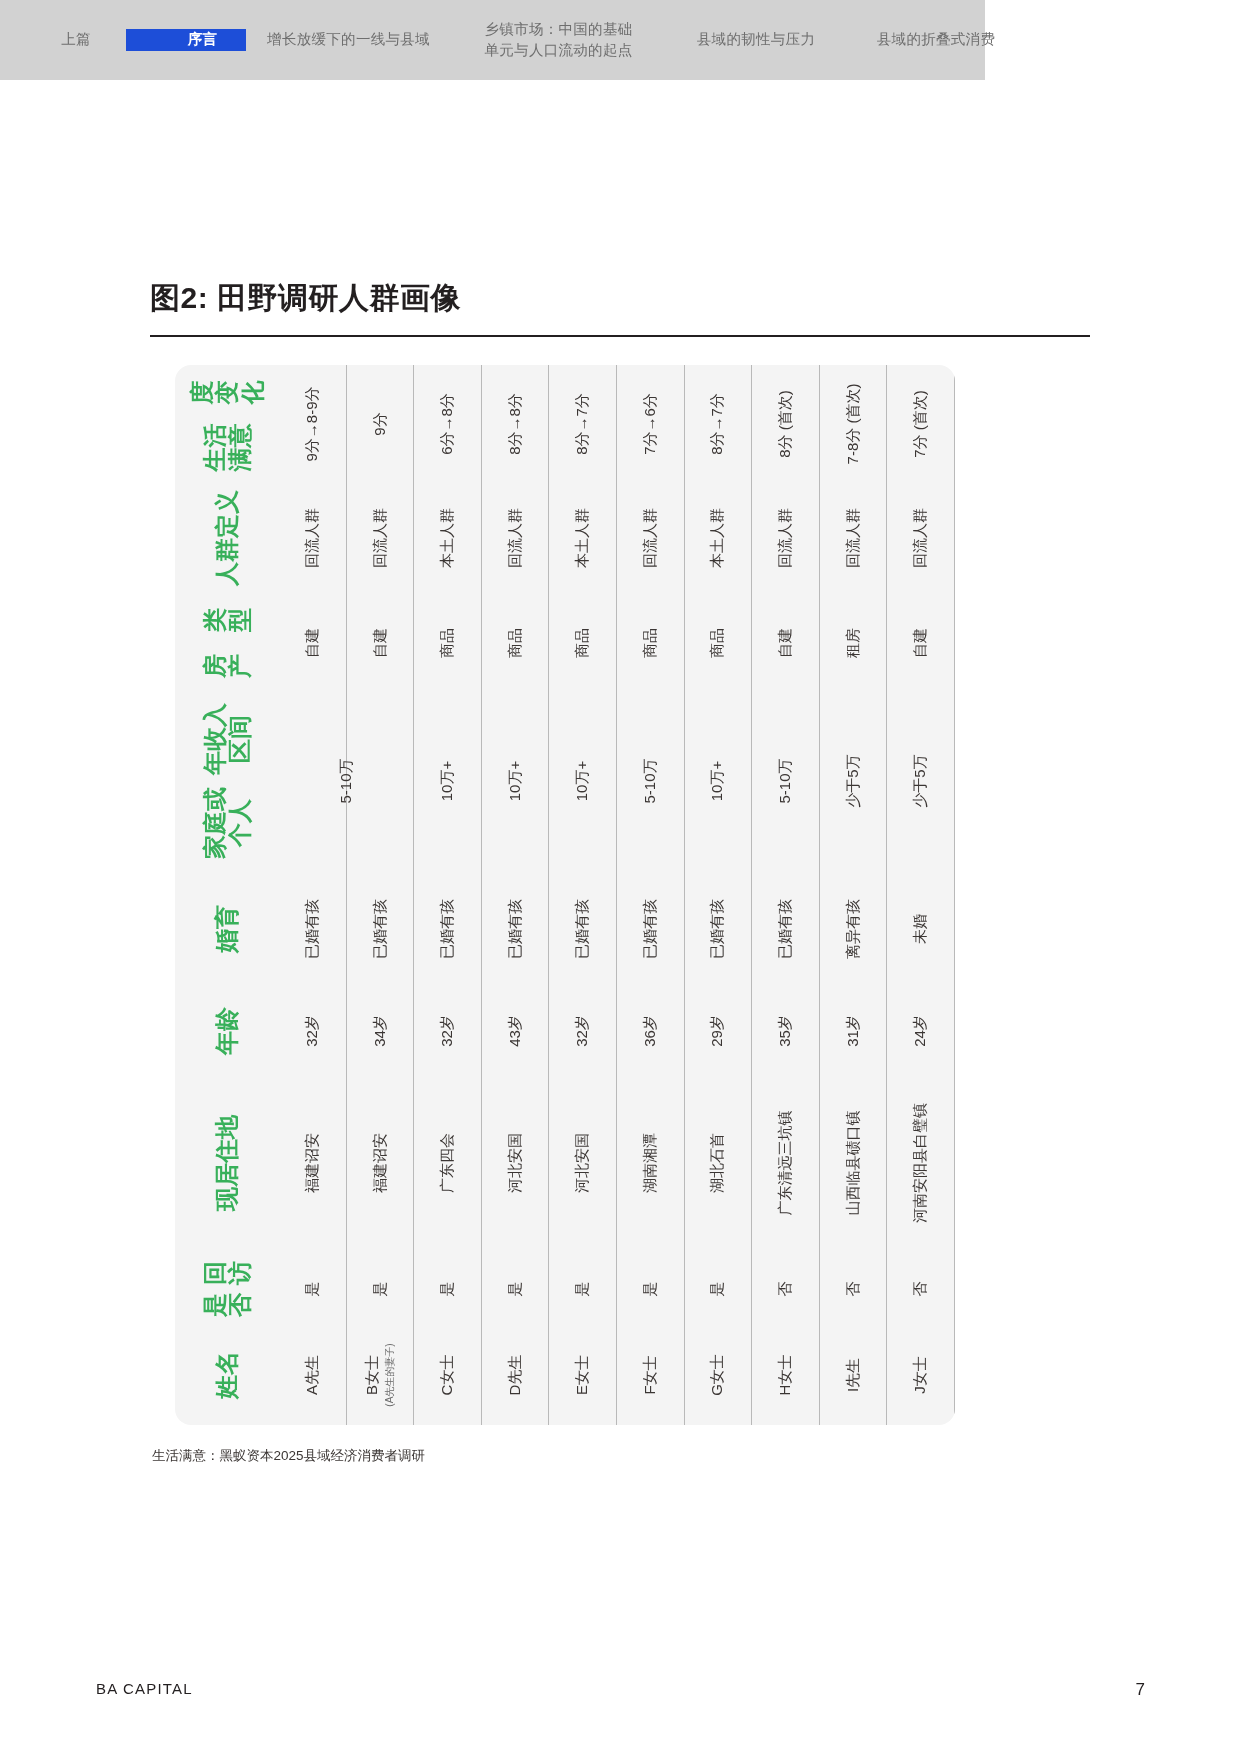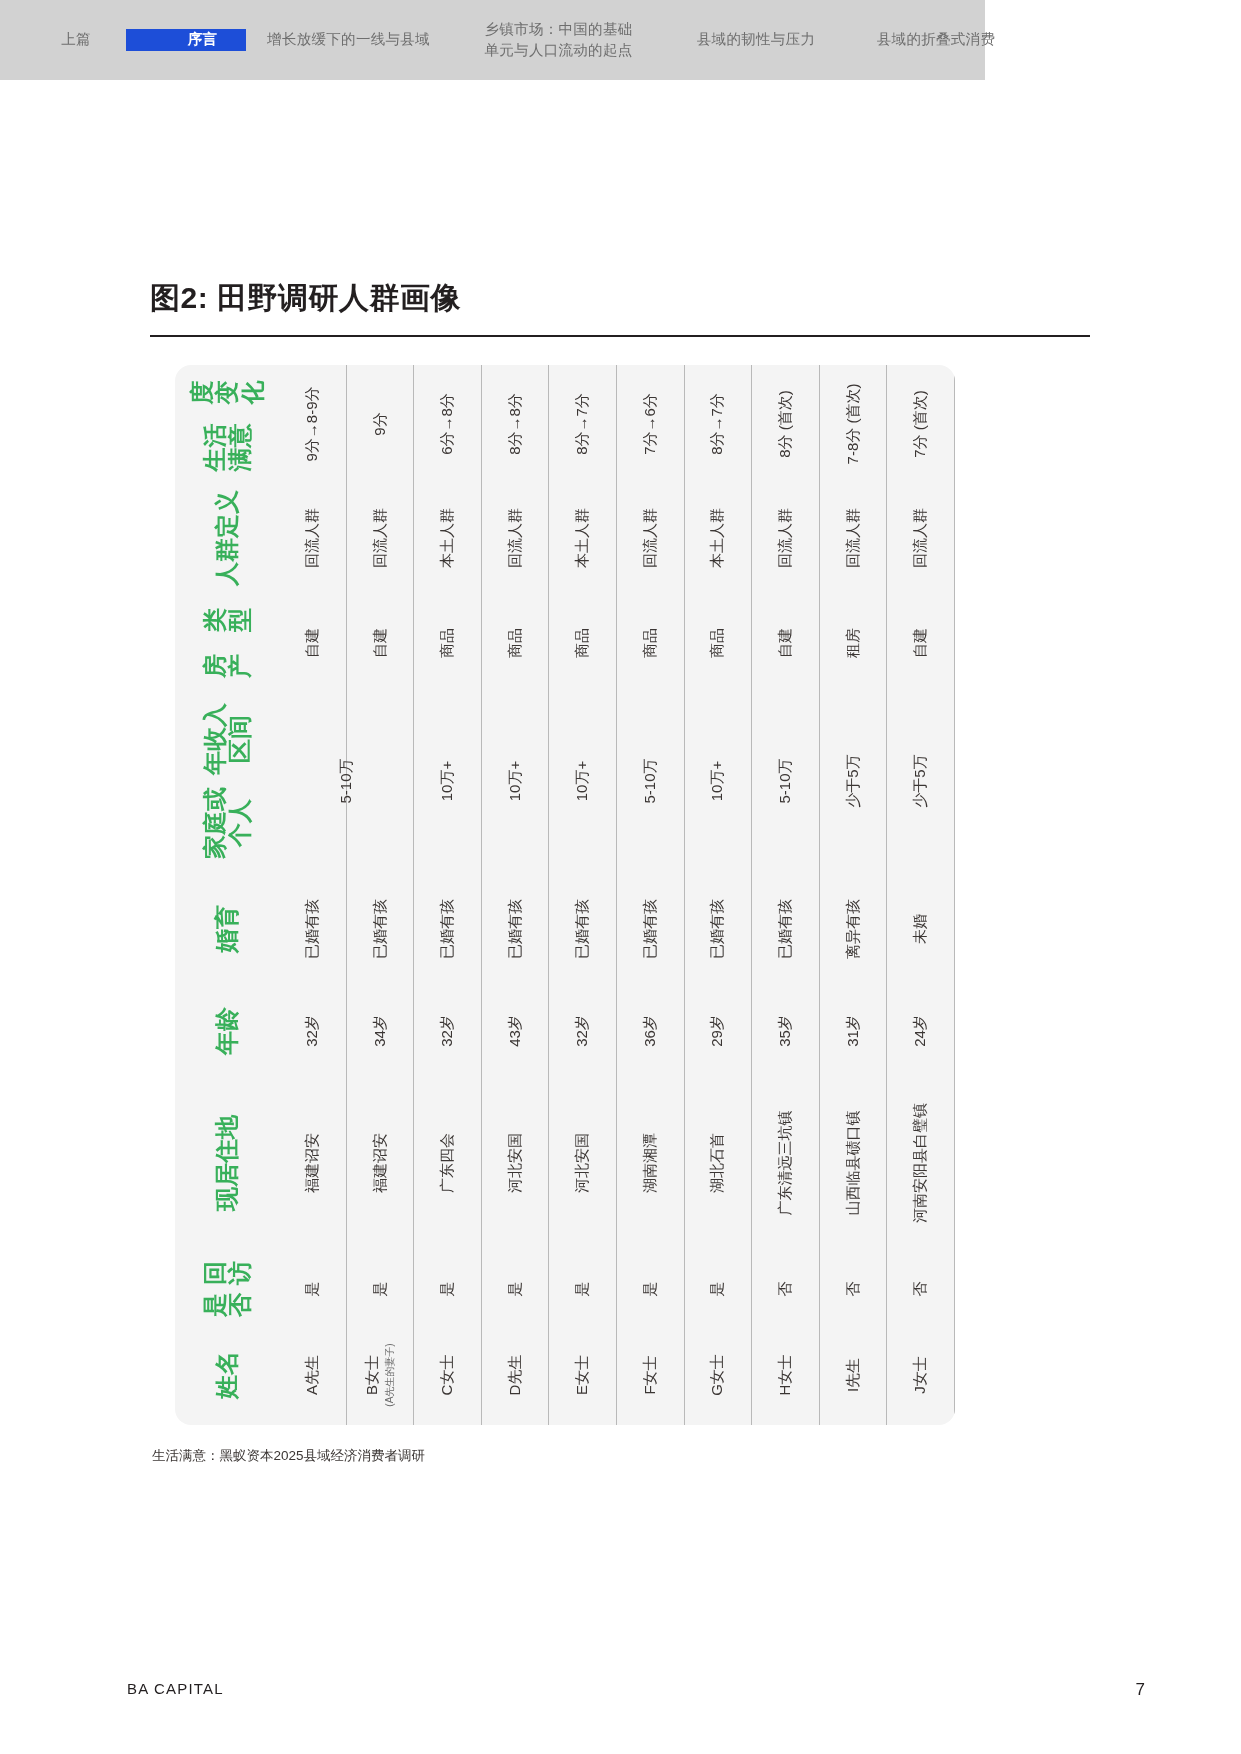--- a/index.html
+++ b/index.html
@@ -157,21 +157,20 @@
     color: #3b3634;
   }
 
   .footer-brand {
     position: absolute;
     left: 96px;
     top: 1600px;
     font-size: 15px;
     letter-spacing: 1.2px;
     color: #231f20;
-    margin-left: 31px;
   }
   .footer-page {
     position: absolute;
     right: 96px;
     top: 1600px;
     font-size: 17px;
     color: #231f20;
   }
 </style>
 </head>

